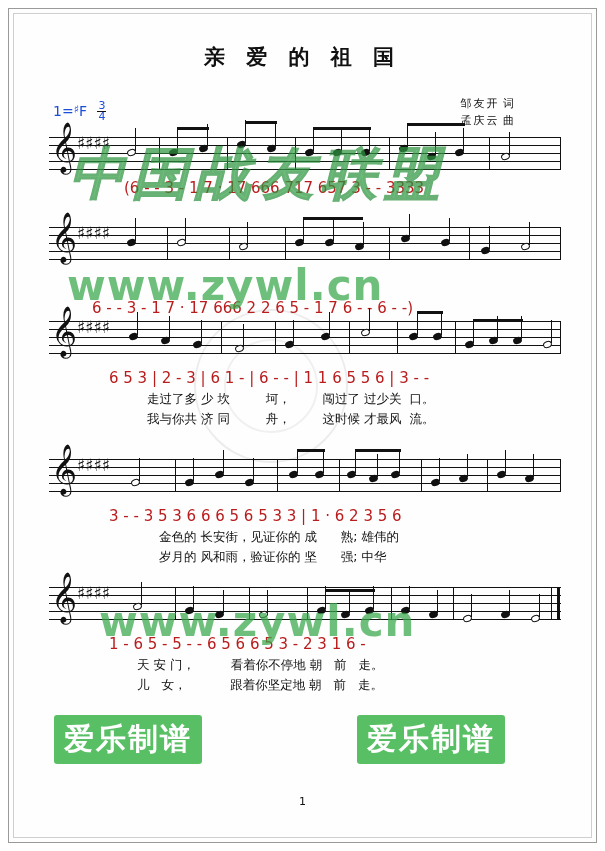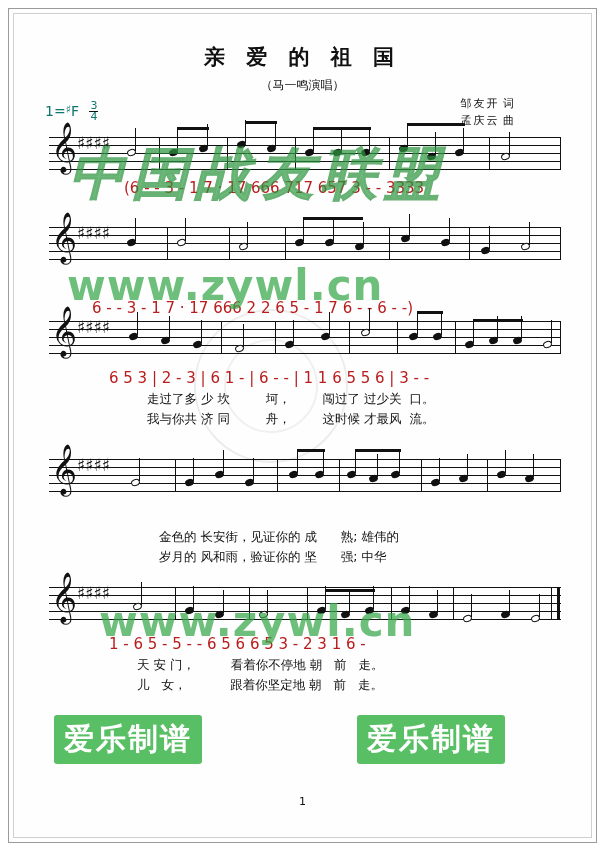--- a/index.html
+++ b/index.html
@@ -44,24 +44,24 @@
   .credits{
     position:absolute;top:86px;right:80px;
     font-family:"DejaVu Sans", sans-serif;
     font-size:11px;
     line-height:17px;
     color:#111;
     text-align:left;
   }
   .credits span{letter-spacing:2px;font-family:Liberation Serif, serif;}
   .keysig{
-    position:absolute;top:92px;left:36px;
+    position:absolute;top:92px;left:44px;
     font-family:"DejaVu Sans", sans-serif;
     font-size:14px;
-    color:#0f766e;
+    color:#1d4ed8;
   }
   .keysig .sharp{font-size:11px;vertical-align:3px;}
   .frac{
     display:inline-block;
     vertical-align:middle;
     text-align:center;
     font-size:11px;
     line-height:10px;
     margin-left:6px;
   }
@@ -180,21 +180,20 @@
     background:#f4fff4;
   }
 </style>
 </head>
 <body>
 
 <div class="page">
   <div class="inner-border"></div>
 
   <div class="title">亲 爱 的 祖 国</div>
-  <div class="subtitle">（马一鸣演唱）</div>
 
   <div class="credits">
     <div>
       <span>邹友开</span>
       <span>词</span>
     </div>
     <div>
       <span>孟庆云</span>
       <span>曲</span>
     </div>
@@ -383,20 +382,21 @@
         <div class="stem" style="left:456px;top:-9px;"></div>
       <div class="note" style="left:476px;top:16px;"></div>
         <div class="stem" style="left:484px;top:-5px;"></div>
       <div class="barline" style="left:126px;"></div>
       <div class="barline" style="left:228px;"></div>
       <div class="barline" style="left:290px;"></div>
       <div class="barline" style="left:372px;"></div>
       <div class="barline" style="left:438px;"></div>
       <div class="barline" style="left:511px;"></div>
     </div>
+    <div class="jianpu" style="top:48px;left:60px;">3 - - 3 5 3 6 6 6 5 6 5 3 3 | 1 · 6 2 3 5 6</div>
     <div class="lyric" style="top:70px;left:110px;">金色的 长安街，见证你的 成      熟; 雄伟的</div>
     <div class="lyric" style="top:90px;left:110px;">岁月的 风和雨，验证你的 坚      强; 中华</div>
   </div>
 
   <div class="system" style="top:578px;">
     <div class="staff">
       <div class="line"></div>
         <div class="line"></div>
         <div class="line"></div>
         <div class="line"></div>

